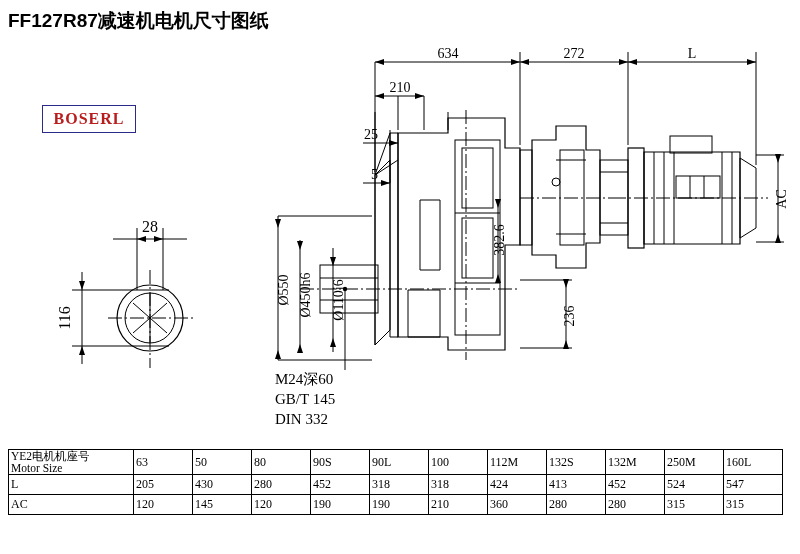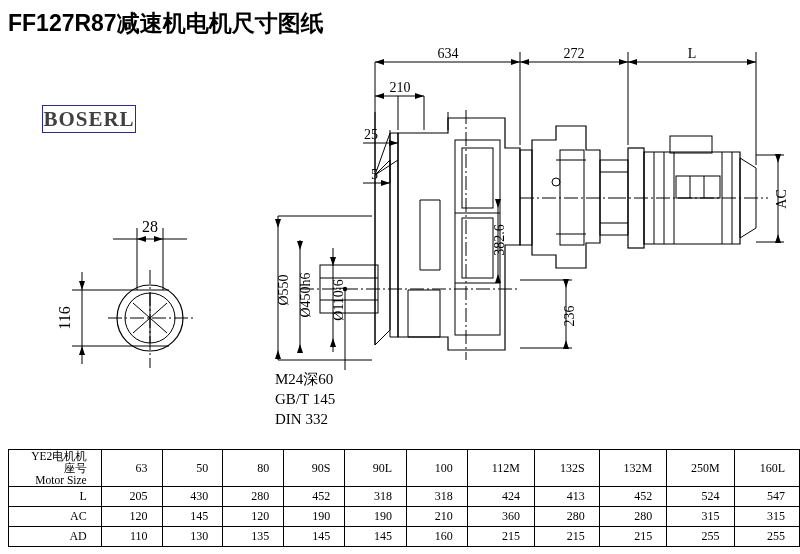--- a/index.html
+++ b/index.html
@@ -7,44 +7,44 @@
     width:800px;height:554px;
     background:#ffffff;
     font-family:"Liberation Serif", serif;
     color:#000;
     position:relative;
     overflow:hidden;
   }
   .title{
     position:absolute;left:8px;top:8px;
     font-family:"Liberation Sans", sans-serif;
-    font-weight:bold;font-size:23px;letter-spacing:0px;
+    font-weight:bold;font-size:19px;letter-spacing:0px;
   }
   .logo{
     position:absolute;left:42px;top:105px;
     width:92px;height:26px;
     border:1px solid #2a2a8a;
-    color:#404040;
+    color:#b91c1c;
     font-family:"Liberation Serif", serif;
-    font-weight:bold;font-size:21px;
+    font-weight:bold;font-size:16px;
     display:flex;align-items:center;justify-content:center;
     letter-spacing:1px;
   }
   svg{position:absolute;left:0;top:0;}
   .tbl{
     position:absolute;left:8px;top:449px;
     border-collapse:collapse;
     font-size:12px;
     font-family:"Liberation Serif", serif;
   }
   .tbl td{
     border:1px solid #000;
-    text-align:right;
+    text-align:left;
     height:19px;
-    padding:0 14px;
+    padding:0 2px;
   }
   .tbl td.rowhdr{width:120px;}
   .tbl td.cell{width:54px;}
   .twoline{line-height:1.05;font-size:11.5px;}
 </style>
 </head>
 <body>
 
 <div class="title">FF127R87减速机电机尺寸图纸</div>
 
@@ -283,28 +283,14 @@
       <td class="cell">120</td>
       <td class="cell">190</td>
       <td class="cell">190</td>
       <td class="cell">210</td>
       <td class="cell">360</td>
       <td class="cell">280</td>
       <td class="cell">280</td>
       <td class="cell">315</td>
       <td class="cell">315</td>
     </tr>
-    <tr>
-      <td class="rowhdr">AD</td>
-      <td class="cell">110</td>
-      <td class="cell">130</td>
-      <td class="cell">135</td>
-      <td class="cell">145</td>
-      <td class="cell">145</td>
-      <td class="cell">160</td>
-      <td class="cell">215</td>
-      <td class="cell">215</td>
-      <td class="cell">215</td>
-      <td class="cell">255</td>
-      <td class="cell">255</td>
-    </tr>
   </tbody>
 </table>
 
 </body></html>

